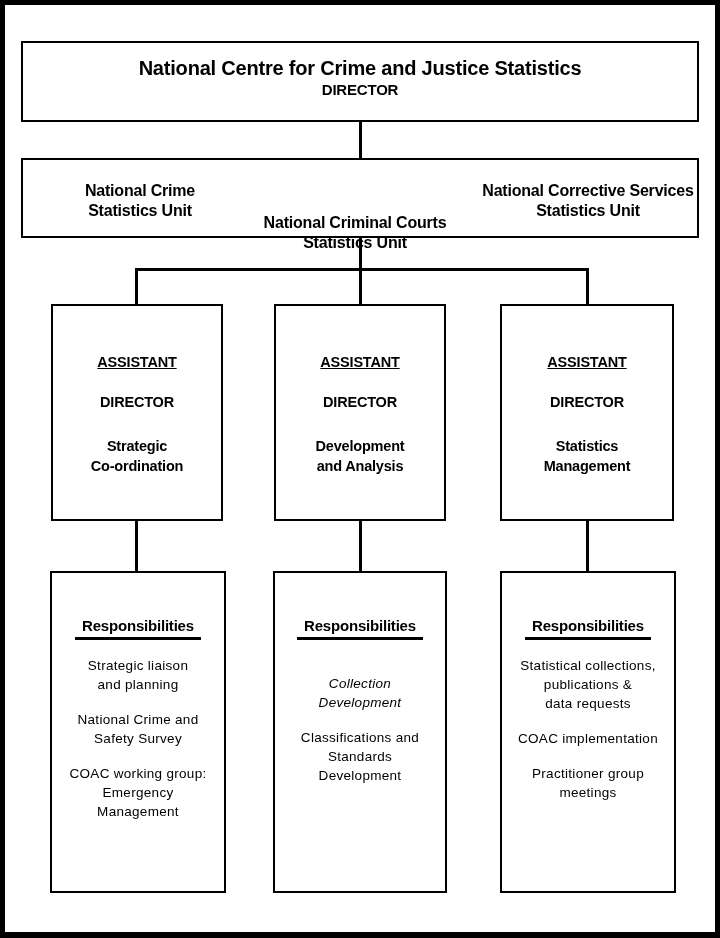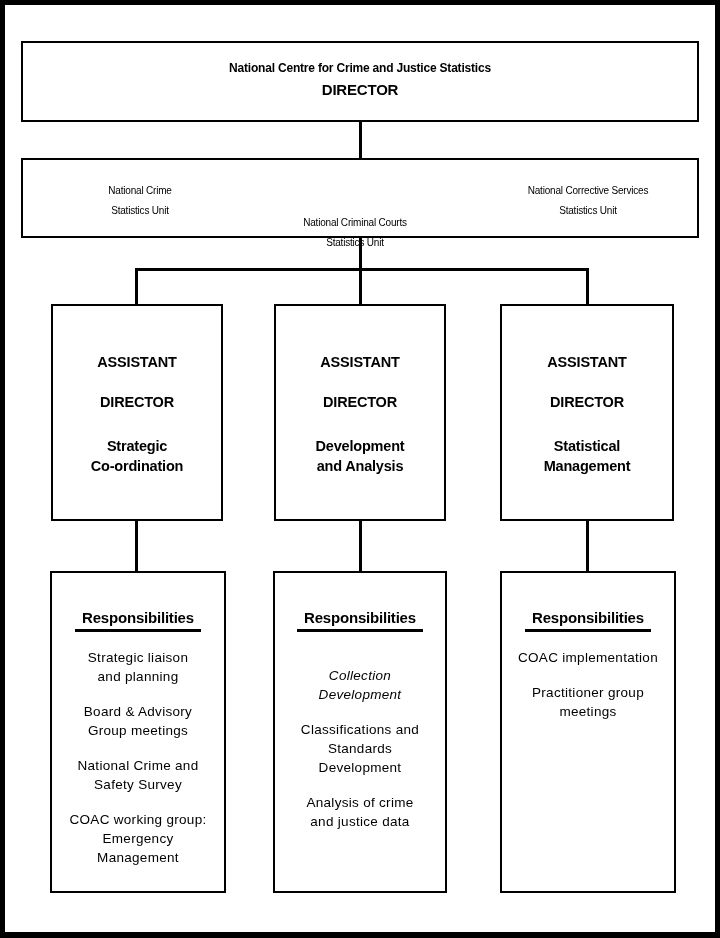--- a/index.html
+++ b/index.html
@@ -23,28 +23,28 @@
   .line{
     position:absolute;
     background:#000;
   }
   .preline{white-space:pre-line;}
 
   
   .director{left:16px;top:36px;width:678px;height:81px;
     display:flex;flex-direction:column;align-items:center;justify-content:center;
     padding-bottom:6px;}
-  .director .t1{font-weight:bold;font-size:12px;line-height:22px;letter-spacing:-0.2px;}
+  .director .t1{font-weight:bold;font-size:20px;line-height:22px;letter-spacing:-0.2px;}
   .director .t2{font-weight:bold;font-size:15px;line-height:22px;letter-spacing:-0.2px;}
 
   
   .units{left:16px;top:153px;width:678px;height:80px;}
   .unit{
     position:absolute;top:21px;
-    font-weight:normal;font-size:10px;line-height:20px;
+    font-weight:bold;font-size:16px;line-height:20px;
     letter-spacing:-0.2px;text-align:center;
   }
   .unit.u1{left:27px;width:180px;}
   .unit.u2{left:237px;width:190px;margin-top:32px;}
   .unit.u3{left:445px;width:240px;}
 
   
   .ln-v-top{left:354px;top:117px;width:3px;height:36px;}
   .ln-v-mid{left:354px;top:233px;width:3px;height:66px;}
   .ln-h{left:130px;top:263px;width:454px;height:3px;}
@@ -55,29 +55,29 @@
   .ln-c3{left:581px;top:516px;width:3px;height:50px;}
 
   
   .adbox{top:299px;height:217px;padding-top:46px;text-align:center;}
   .ad-1{left:46px;width:172px;}
   .ad-2{left:269px;width:172px;}
   .ad-3{left:495px;width:174px;}
   .adbox .role1,.adbox .role2,.adbox .focus{
     font-weight:bold;font-size:14.5px;line-height:20px;letter-spacing:-0.2px;margin:0;
   }
-  .adbox .role1{margin-bottom:20px;}
+  .adbox .role1{margin-bottom:20px;text-decoration:underline;}
   .adbox .role2{margin-bottom:24px;}
 
   
   .rsbox{top:566px;height:322px;padding-top:36px;text-align:center;}
   .rs-1{left:45px;width:176px;}
   .rs-2{left:268px;width:174px;}
   .rs-3{left:495px;width:176px;}
-  .rs-head{display:block;margin:0 0 0 0;text-decoration:underline;}
+  .rs-head{display:block;margin:8px 0 0 0;text-decoration:underline;}
   .rs-head span{
     display:inline-block;
     font-weight:bold;font-size:15px;line-height:15px;
     letter-spacing:-0.2px;
     padding:0 7px 4px 7px;
     border-bottom:3px solid #000;
   }
   .rs-item{
     font-size:13.5px;line-height:19px;letter-spacing:0.3px;
     margin:16px 0 0 0;
@@ -119,50 +119,49 @@
   </div>
   <div class="box adbox ad-2">
     <p class="role1">ASSISTANT</p>
     <p class="role2">DIRECTOR</p>
     <p class="focus preline">Development
 and Analysis</p>
   </div>
   <div class="box adbox ad-3">
     <p class="role1">ASSISTANT</p>
     <p class="role2">DIRECTOR</p>
-    <p class="focus preline">Statistical
+    <p class="focus preline">Statistics
 Management</p>
   </div>
 
   <div class="line ln-c1"></div>
   <div class="line ln-c2"></div>
   <div class="line ln-c3"></div>
 
   <div class="box rsbox rs-1">
     <div class="rs-head"><span>Responsibilities</span></div>
     <p class="rs-item first preline">Strategic liaison
 and planning</p>
-    <p class="rs-item preline">Board &amp; Advisory
-Group meetings</p>
     <p class="rs-item preline">National Crime and
 Safety Survey</p>
     <p class="rs-item preline">COAC working group:
 Emergency
 Management</p>
   </div>
   <div class="box rsbox rs-2">
     <div class="rs-head"><span>Responsibilities</span></div>
     <p class="rs-item first-deep preline">Collection
 Development</p>
     <p class="rs-item preline">Classifications and
 Standards
 Development</p>
-    <p class="rs-item preline">Analysis of crime
-and justice data</p>
   </div>
   <div class="box rsbox rs-3">
     <div class="rs-head"><span>Responsibilities</span></div>
+    <p class="rs-item first preline">Statistical collections,
+publications &amp;
+data requests</p>
     <p class="rs-item preline">COAC implementation</p>
     <p class="rs-item preline">Practitioner group
 meetings</p>
   </div>
 
 </div>
 
 </body></html>

